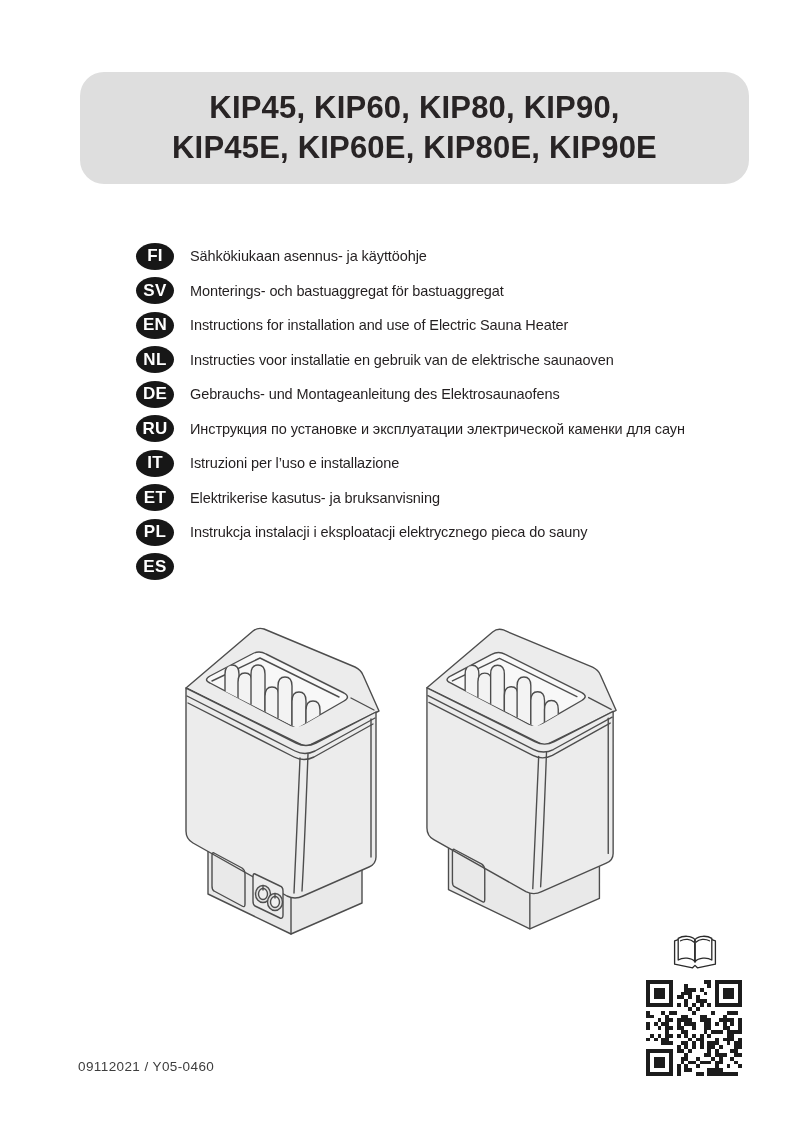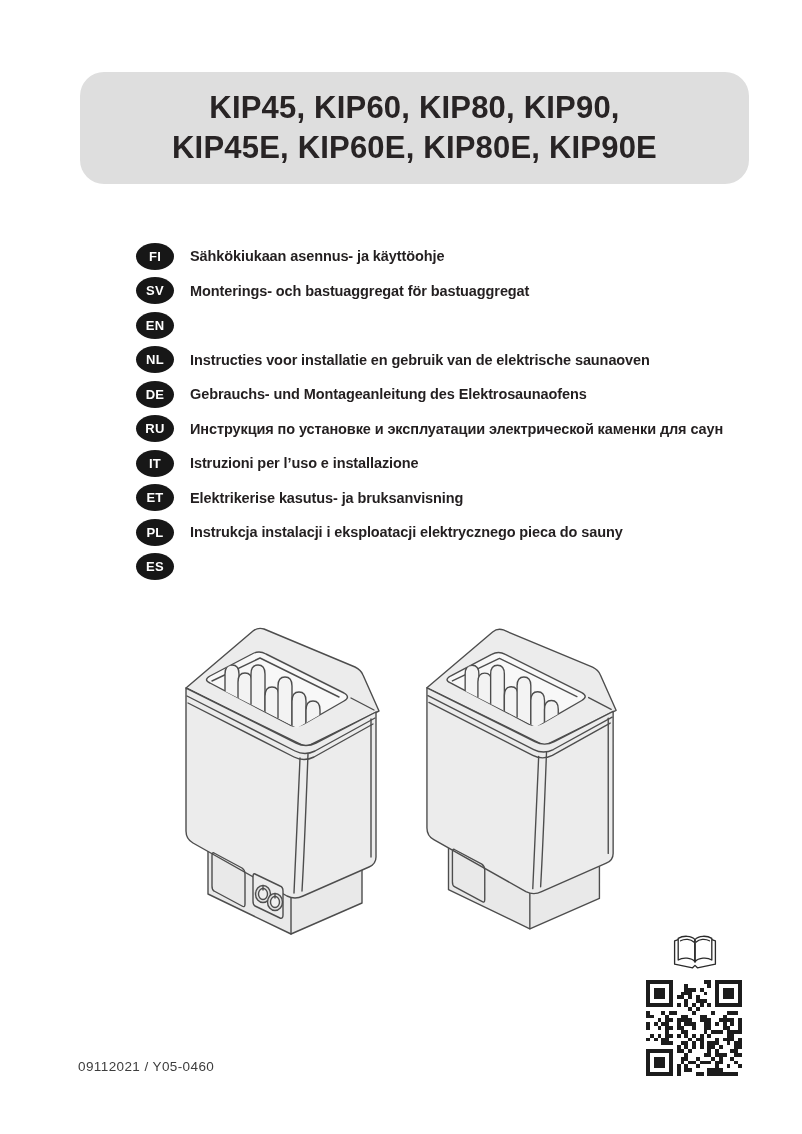--- a/index.html
+++ b/index.html
@@ -19,24 +19,24 @@
   .lang-list{
     position:absolute;left:136px;top:239px;width:620px;
     display:flex;flex-direction:column;
   }
   .lang-row{
     height:34.5px;display:flex;align-items:center;
   }
   .lang-badge{
     width:38px;height:27px;background:#171717;border-radius:50%;
     display:flex;align-items:center;justify-content:center;flex:0 0 38px;
-    color:#ffffff;font-size:13px;font-weight:bold;letter-spacing:0.3px;
+    color:#ffffff;font-size:17px;font-weight:bold;letter-spacing:0.3px;
   }
   .lang-label{
-    margin-left:16px;font-size:14.5px;font-weight:bold;color:#231f20;
+    margin-left:16px;font-size:14.5px;font-weight:normal;color:#231f20;
     white-space:nowrap;letter-spacing:-0.1px;
   }
   .heater{position:absolute;}
   .heater-left{left:183px;top:617px;width:200px;height:320px;}
   .heater-right{left:424px;top:618px;width:196px;height:314px;}
   .book-icon{position:absolute;left:671px;top:930px;width:48px;height:42px;}
   .qr-code{position:absolute;left:646px;top:980px;width:96px;height:96px;}
   .footer-text{
     position:absolute;left:78px;top:1059px;font-size:13.5px;color:#3d3d3d;
     letter-spacing:0.4px;
@@ -103,20 +103,21 @@
   <div class="lang-row">
     <div class="lang-badge">FI</div>
     <div class="lang-label">Sähkökiukaan asennus- ja käyttöohje</div>
   </div>
   <div class="lang-row">
     <div class="lang-badge">SV</div>
     <div class="lang-label">Monterings- och bastuaggregat för bastuaggregat</div>
   </div>
   <div class="lang-row">
     <div class="lang-badge">EN</div>
+    <div class="lang-label">Instructions for installation and use of Electric Sauna Heater</div>
   </div>
   <div class="lang-row">
     <div class="lang-badge">NL</div>
     <div class="lang-label">Instructies voor installatie en gebruik van de elektrische saunaoven</div>
   </div>
   <div class="lang-row">
     <div class="lang-badge">DE</div>
     <div class="lang-label">Gebrauchs- und Montageanleitung des Elektrosaunaofens</div>
   </div>
   <div class="lang-row">

